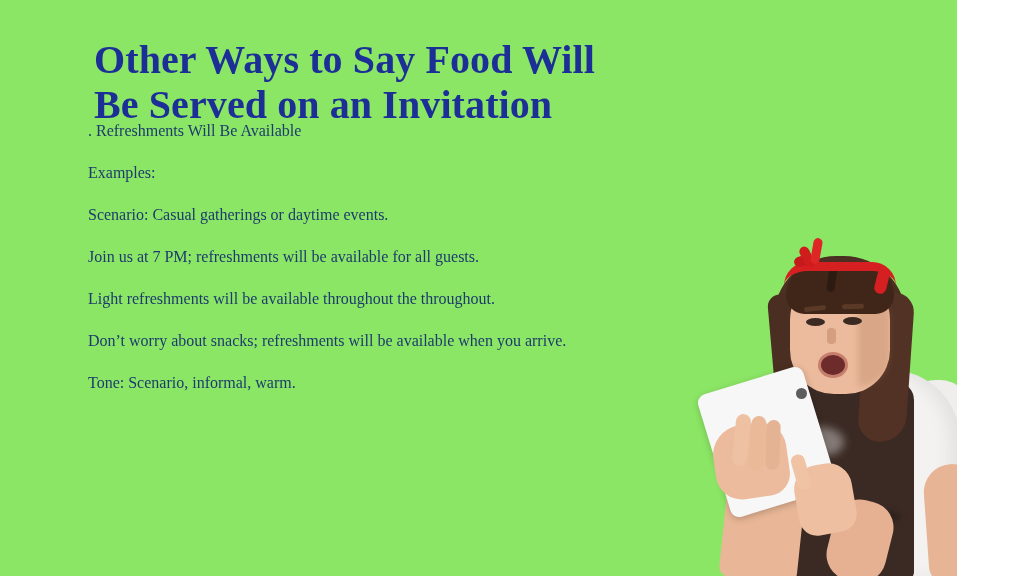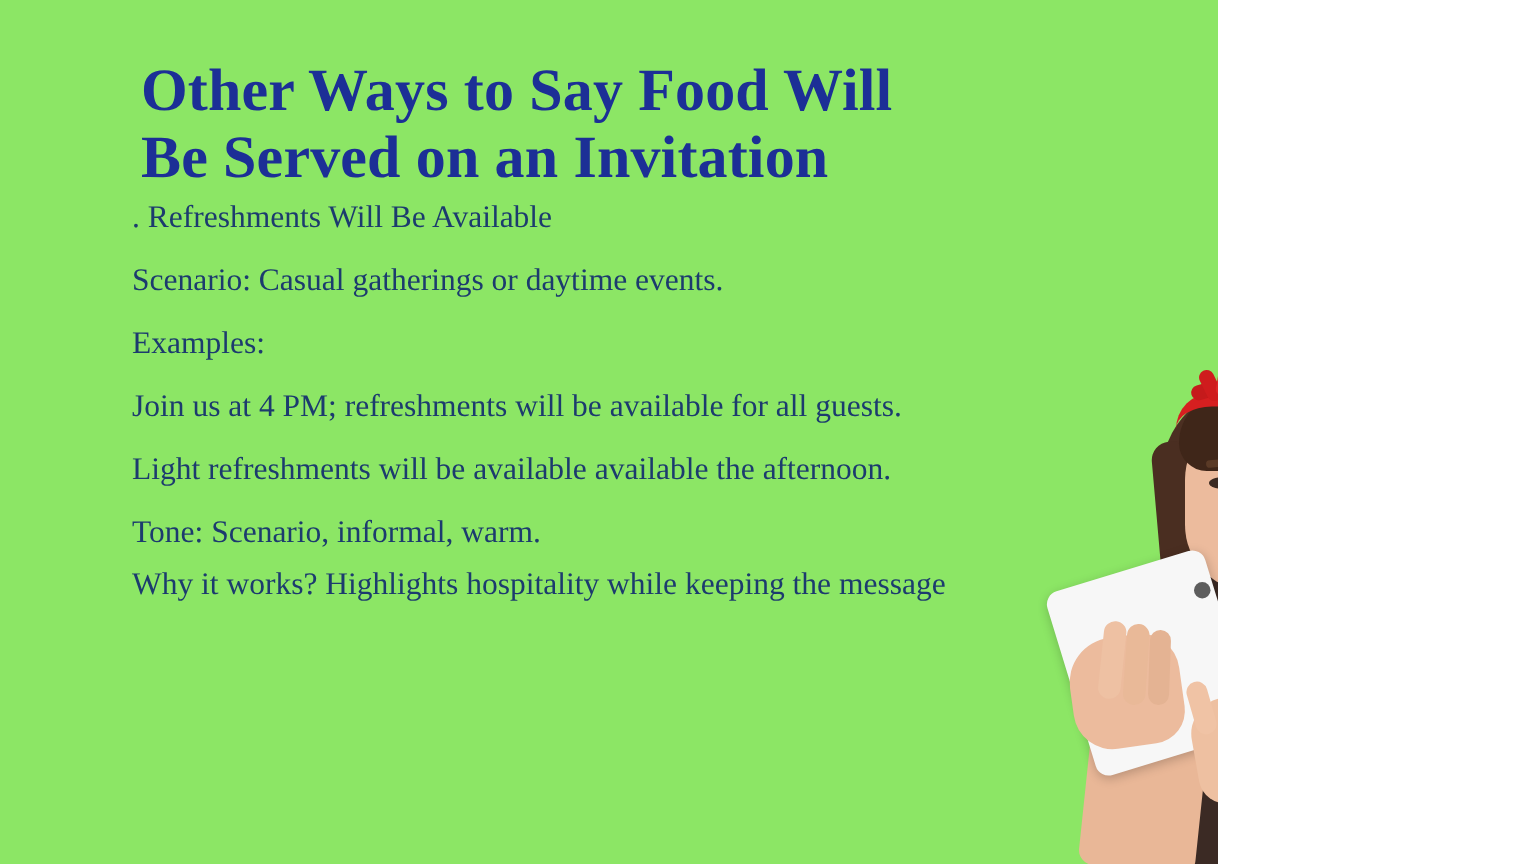--- a/index.html
+++ b/index.html
@@ -7,21 +7,21 @@
     padding: 0;
   }
   body {
     width: 1024px;
     height: 576px;
     overflow: hidden;
     font-family: "Liberation Serif", "DejaVu Serif", serif;
   }
   #slide {
     position: relative;
-    width: 812px;
+    width: 957px;
     height: 576px;
     background: #8ce665;
     overflow: hidden;
   }
 
   
   #title {
     position: absolute;
     left: 94px;
     top: 10px;
@@ -35,23 +35,23 @@
 
   
   #body-text {
     position: absolute;
     left: 88px;
     top: 120px;
     width: 568px;
   }
   .para {
     color: #1c3b6e;
-    font-size: 21px;
+    font-size: 16px;
     line-height: 21px;
-    margin: 14px 0 21px 0;
+    margin: 0 0 21px 0;
   }
   .para.tight {
     margin-bottom: 0;
   }
 
   
   #person {
     position: absolute;
     left: 690px;
     top: 232px;
@@ -411,26 +411,26 @@
 </head>
 <body>
 
 <div id="slide">
 
   <h1 id="title">Other Ways to Say Food Will
 Be Served on an Invitation</h1>
 
   <div id="body-text">
     <p class="para">. Refreshments Will Be Available</p>
+    <p class="para">Examples:</p>
     <p class="para">Scenario: Casual gatherings or daytime events.</p>
-    <p class="para">Examples:</p>
-    <p class="para">Join us at 4 PM; refreshments will be available for all guests.</p>
-    <p class="para">Light refreshments will be available available the afternoon.</p>
+    <p class="para">Join us at 7 PM; refreshments will be available for all guests.</p>
+    <p class="para">Light refreshments will be available throughout the throughout.</p>
+    <p class="para">Don’t worry about snacks; refreshments will be available when you arrive.</p>
     <p class="para tight">Tone: Scenario, informal, warm.</p>
-    <p class="para tight">Why it works? Highlights hospitality while keeping the message</p>
   </div>
 
   <div id="person">
     <div class="layer hair-back"></div>
     <div class="layer shirt-sleeve-r"></div>
     <div class="layer neck"></div>
     <div class="layer shirt"></div>
     <div class="layer apron"></div>
     <div class="layer apron-strap-l"></div>
     <div class="layer apron-strap-r"></div>

